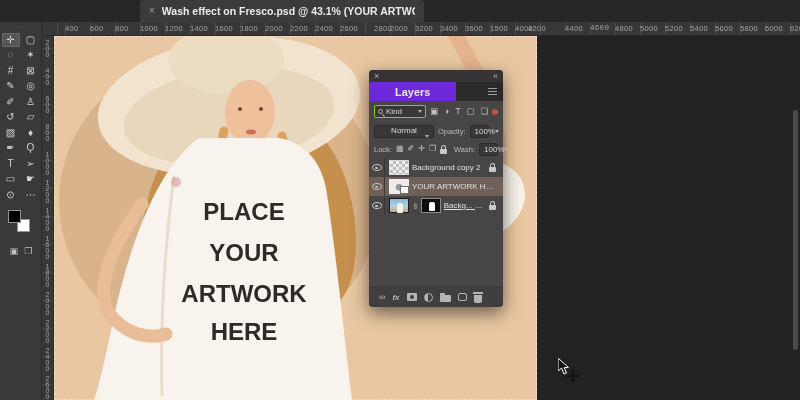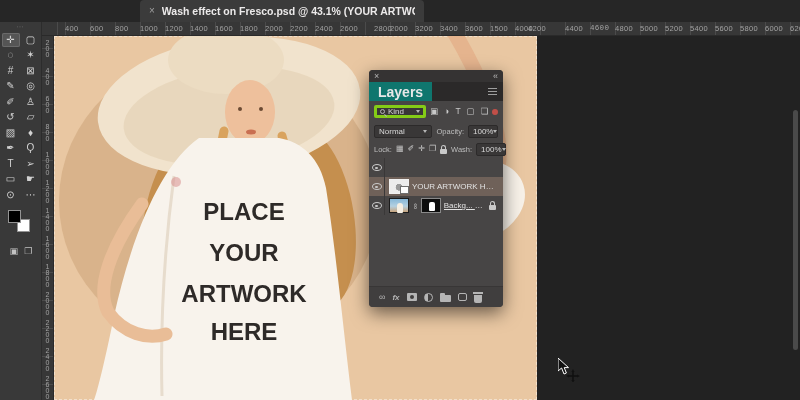--- a/index.html
+++ b/index.html
@@ -49,40 +49,40 @@
               outline:1px dashed rgba(255,255,255,.45); outline-offset:-1px; }
   .document svg { position:absolute; left:0; top:0; }
   .scrollbar { position:absolute; right:2px; top:74px; width:5px; height:240px; background:#4a4a4a; border-radius:3px; }
 
   
   .panel { position:absolute; left:369px; top:70px; width:134px; height:237px; background:#474545;
            border-radius:4px; box-shadow:0 6px 18px rgba(0,0,0,.55); font-size:8px; color:#d8d8d8; z-index:5; }
   .p-head { height:12px; background:#353333; border-radius:4px 4px 0 0; display:flex; align-items:center;
             justify-content:space-between; padding:0 5px; color:#b5b5b5; font-size:9px; line-height:1; }
   .p-tabs { height:19px; background:#2b2929; display:flex; align-items:center; }
-  .p-tab { height:19px; background:#0f766e; display:flex; align-items:center; padding:0 9px;
-           font-size:14px; font-weight:bold; color:#e8e8e8; }
+  .p-tab { height:19px; background:#6d28d9; display:flex; align-items:center; padding:0 26px;
+           font-size:11px; font-weight:bold; color:#e8e8e8; }
   .menu-lines { margin-left:auto; margin-right:6px; width:9px; height:7px;
                 background:repeating-linear-gradient(#9e9e9e 0 1px,transparent 1px 3px); }
   .p-row { display:flex; align-items:center; gap:4px; padding:0 5px; }
   .p-filter { height:21px; }
-  .kindbox { width:54px; height:13px; background:#393737; border:3px solid #84cc16; border-radius:2px;
+  .kindbox { width:54px; height:13px; background:#393737; border:1px solid #84cc16; border-radius:2px;
              display:flex; align-items:center; gap:3px; padding:0 3px; }
   .mag { width:5px; height:5px; border:1px solid #b5b5b5; border-radius:50%; position:relative; flex:none; }
   .mag::after { content:''; position:absolute; width:3px; height:1px; background:#b5b5b5;
                 transform:rotate(45deg); left:3px; top:5px; }
   .chev { width:0; height:0; border-left:2.5px solid transparent; border-right:2.5px solid transparent;
           border-top:3px solid #b5b5b5; margin-left:auto; flex:none; }
   .ficon { color:#c8c8c8; font-size:8.5px; line-height:1; }
   .fdot { width:6px; height:6px; border-radius:50%; background:#c14f48; margin-left:auto; }
   .p-blend { height:18px; }
   .selbox { height:13px; background:#393737; border:1px solid #2c2a2a; border-radius:2px;
             display:flex; align-items:center; padding:0 4px; }
-  .blendbox { width:60px; }
-  .valbox { width:30px; }
+  .blendbox { width:60px;flex-direction:column; }
+  .valbox { width:19px; }
   .plabel { color:#bdbdbd; font-size:7.5px; }
   .p-lock { height:18px; }
   .licon { color:#c6c6c6; font-size:8px; line-height:1; }
   .lockic { width:7px; height:5px; background:#c9c9c9; border-radius:1px; position:relative; margin-top:4px; flex:none; }
   .lockic::before { content:''; position:absolute; top:-4px; left:1px; width:3px; height:3px;
                     border:1px solid #c9c9c9; border-bottom:none; border-radius:3px 3px 0 0; }
   .llist { }
   .lrow { height:19px; display:flex; align-items:center; }
   .lrow.selected { background:#6f6159; }
   .eyecell { width:16px; height:19px; display:flex; align-items:center; justify-content:center;
@@ -316,20 +316,25 @@
       <span class="selbox valbox">
         <span>100%</span>
         <span class="chev"></span>
       </span>
     </div>
     <div class="llist" id="layer-list">
         <div class="lrow">
           <div class="eyecell">
             <span class="eye"></span>
           </div>
+          <div class="rowmain">
+            <span class="th th-checker"></span>
+            <span class="lname">Background copy 2</span>
+            <span class="lockic"></span>
+          </div>
         </div>
         <div class="lrow selected">
           <div class="eyecell">
             <span class="eye"></span>
           </div>
           <div class="rowmain">
             <span class="th th-smart"></span>
             <span class="lname">YOUR ARTWORK HERE</span>
           </div>
         </div>

